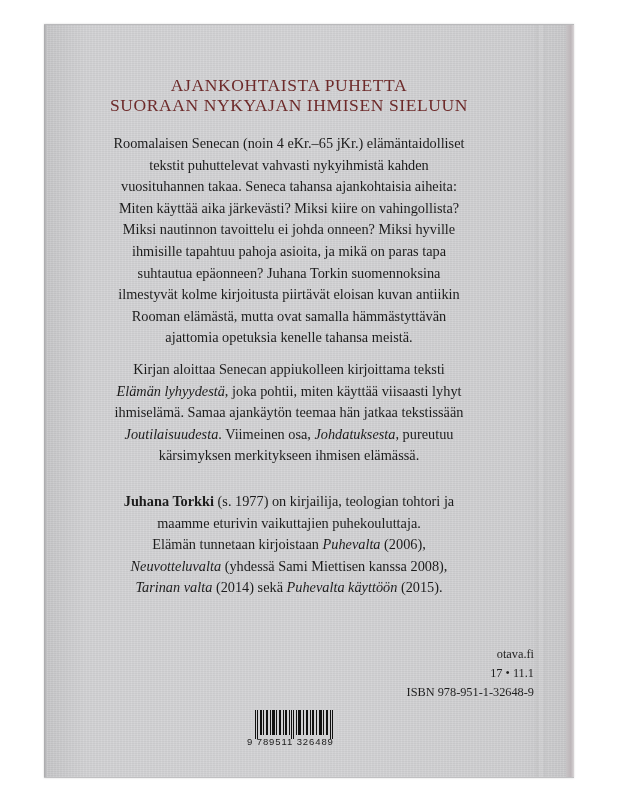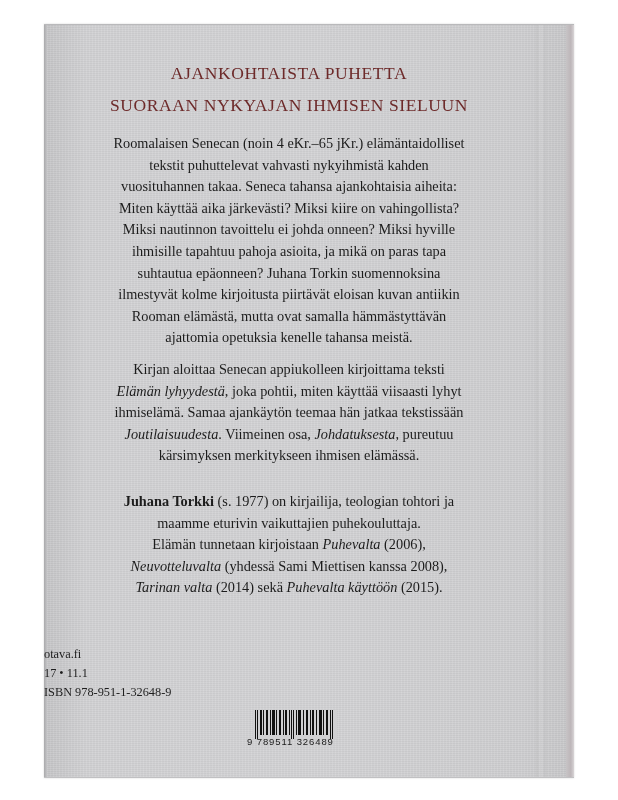--- a/index.html
+++ b/index.html
@@ -30,34 +30,34 @@
       position: absolute; right: 0; top: 0; width: 8px; height: 100%;
       background: linear-gradient(90deg, #c7c4c6, #bdb6b9 60%, #d8d4d6);
     }
     .content {
       position: absolute; left: 0; top: 0; width: 490px; text-align: center; color: #1e1e1e;
     }
     .headline {
       position: absolute; left: 0; width: 490px; text-align: center;
       color: #6d2a2a; font-size: 17.5px; letter-spacing: 0.6px; font-weight: normal;
     }
-    .headline.h1 { top: 38px; }
+    .headline.h1 { top: 50px; }
     .headline.h2 { top: 70px; }
     .para {
       position: absolute; left: 0; width: 490px; text-align: center;
       font-size: 14.3px; line-height: 21.6px; color: #1c1c1c;
     }
     .p1 { top: 108px; }
     .p2 { top: 334px; }
     .p3 { top: 466px; }
     .para .line { display: block; white-space: nowrap; }
     .para em { font-style: italic; }
     .para strong { font-weight: bold; }
     .imprint {
-      position: absolute; left: 0; width: 490px; text-align: left;
+      position: absolute; left: 0; width: 490px; text-align: right;
       font-size: 12.3px; color: #1e1e1e;
     }
     .imprint .line { display: block; line-height: 19px; }
     .imprint { top: 620px; }
     .barcode {
       position: absolute; left: 203px; top: 685px; width: 94px; height: 40px;
     }
     .barcode-bars {
       position: absolute; left: 6px; top: 0; width: 84px; height: 29px;
       background: #cfcfd1;

